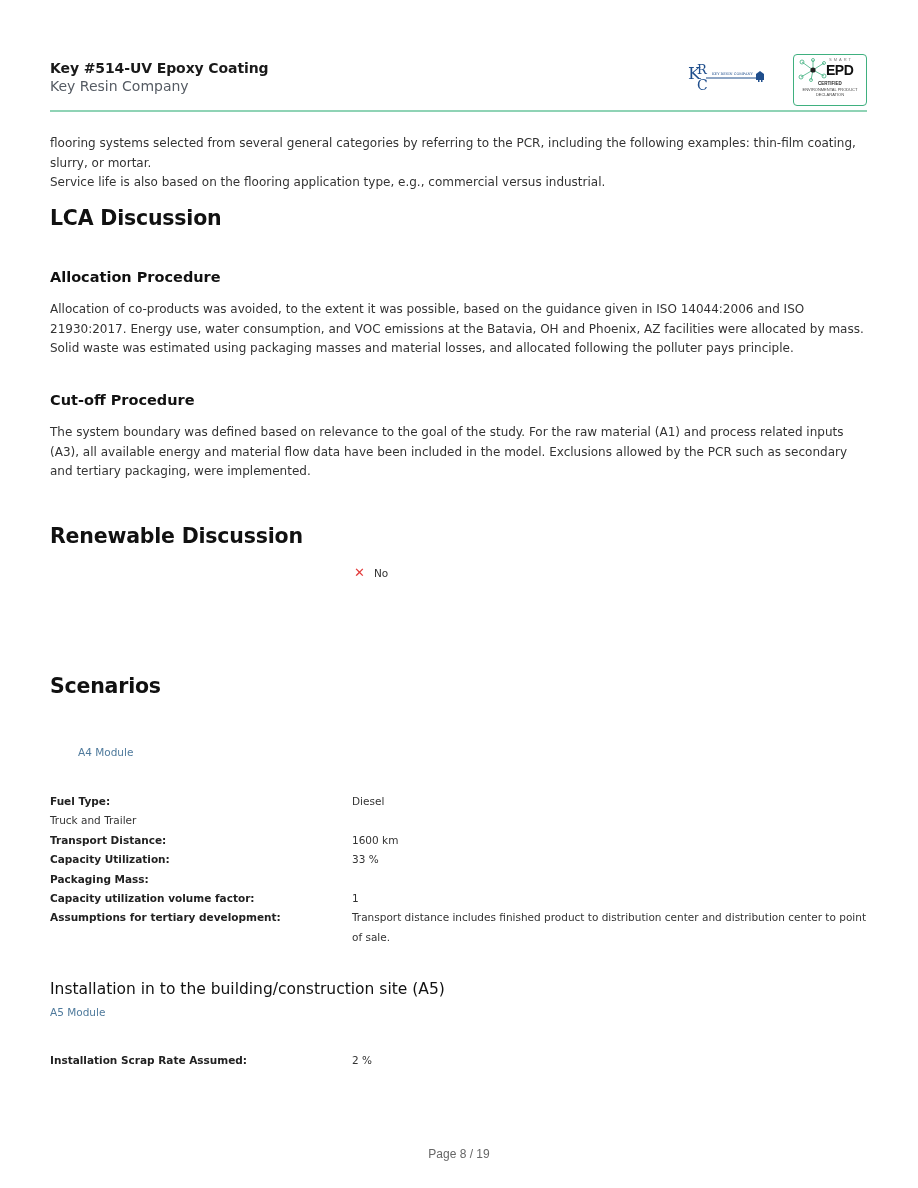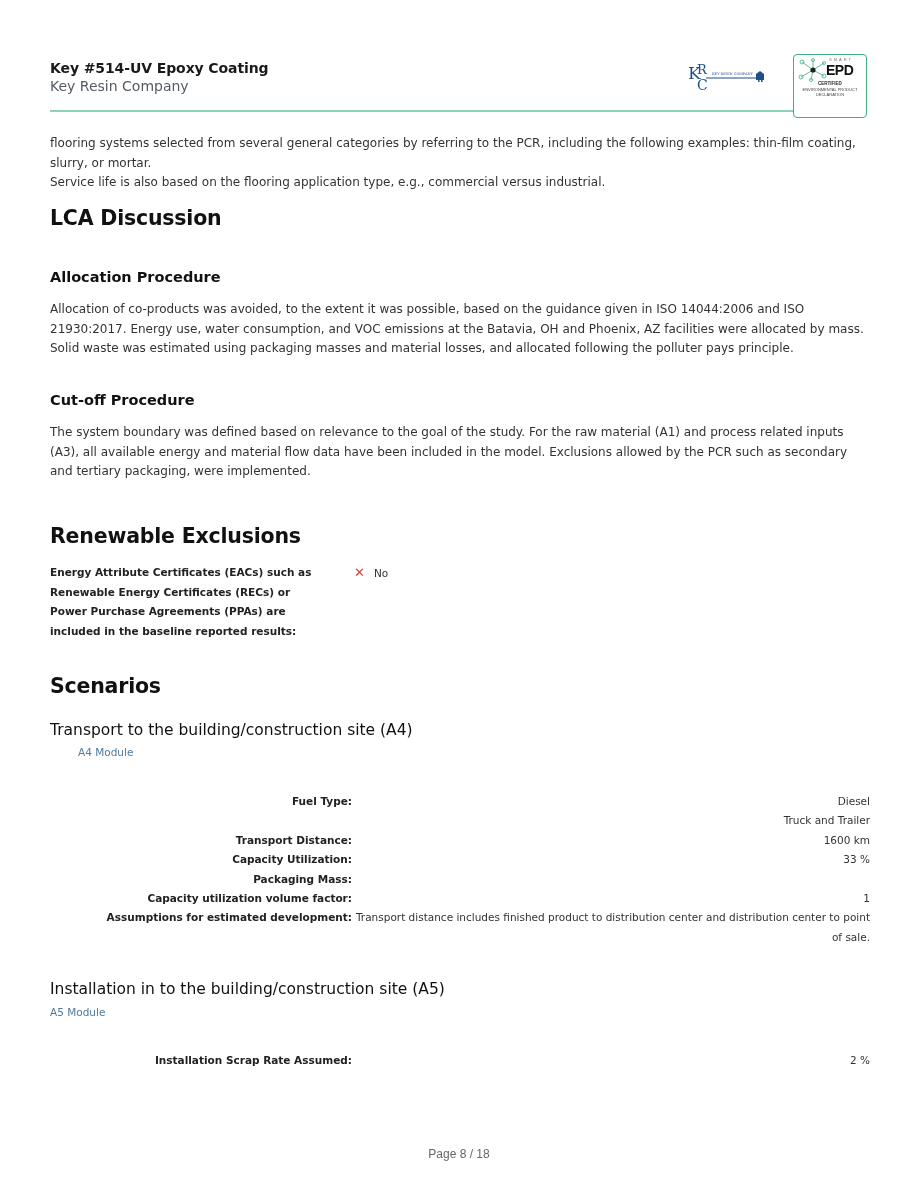--- a/index.html
+++ b/index.html
@@ -22,21 +22,21 @@
       font-size: 14px; font-weight: bold; color: #1a1a1a; letter-spacing: -0.1px;
     }
     .header-sub {
       position: absolute; left: 0; top: 24px;
       font-size: 14px; color: #555b63;
     }
     .logo-krc {
       position: absolute; left: 638px; top: 6px; width: 80px; height: 32px;
     }
     .logo-epd {
-      position: absolute; left: 743px; top: 0px; width: 74px; height: 64px;
+      position: absolute; left: 743px; top: 0px; width: 74px; height: 52px;
       border: 1.5px solid #3fb07f; border-radius: 4px; background: #fff; padding-left: 8px;
     }
     .epd-word {
       position: absolute; left: 32px; top: 7px; font-size: 14px; font-weight: bold; color: #111;
       font-family: "Liberation Sans", sans-serif; letter-spacing: -0.5px;
     }
     .epd-smart {
       position: absolute; left: 35px; top: 2px; font-size: 4px; color: #777; letter-spacing: 2px;
       font-family: "Liberation Sans", sans-serif;
     }
@@ -72,21 +72,21 @@
     .re-label {
       position: absolute; left: 50px; top: 563px; width: 280px;
       font-size: 10.5px; line-height: 19.6px; font-weight: bold; color: #222;
     }
     .re-value {
       position: absolute; left: 354px; top: 563px; font-size: 10.5px; line-height: 19px; color: #333;
     }
     .re-x { color: #e23b3b; font-size: 13px; margin-right: 9px; font-weight: bold; }
 
     
-    .kv { position: absolute; left: 50px; width: 820px; text-align: right; }
+    .kv { position: absolute; left: 50px; width: 820px; }
     .kv-row { display: flex; font-size: 10.5px; line-height: 19.4px; }
     .kv-key { width: 302px; font-weight: bold; color: #222; flex-shrink: 0; }
     .kv-val { flex: 1; color: #333; }
 
     .footer {
       position: absolute; left: 0; width: 918px; top: 1147px; text-align: center;
       font-family: "Liberation Sans", sans-serif; font-size: 12px; color: #666;
     }
   </style>
 </head>
@@ -145,29 +145,27 @@
   </div>
 
   <div class="h1" style="top:206px;">LCA Discussion</div>
 
   <div class="h2" style="top:269px;">Allocation Procedure</div>
   <div class="para" style="top:300px;">Allocation of co-products was avoided, to the extent it was possible, based on the guidance given in ISO 14044:2006 and ISO 21930:2017. Energy use, water consumption, and VOC emissions at the Batavia, OH and Phoenix, AZ facilities were allocated by mass. Solid waste was estimated using packaging masses and material losses, and allocated following the polluter pays principle.</div>
 
   <div class="h2" style="top:392px;">Cut-off Procedure</div>
   <div class="para" style="top:423px;">The system boundary was defined based on relevance to the goal of the study. For the raw material (A1) and process related inputs (A3), all available energy and material flow data have been included in the model. Exclusions allowed by the PCR such as secondary and tertiary packaging, were implemented.</div>
 
-  <div class="h1" style="top:524px;">Renewable Exclusions</div>
-  <div class="re-label">Energy Attribute Certificates (EACs) such as Renewable Energy Certificates (RECs) or Power Purchase Agreements (PPAs) are included in the baseline reported results:</div>
+  <div class="h1" style="top:524px;">Renewable Discussion</div>
   <div class="re-value">
     <span class="re-x">✕</span><span>No</span>
   </div>
 
   <div class="h1" style="top:674px;">Scenarios</div>
 
-  <div class="h3" style="top:721px;">Transport to the building/construction site (A4)</div>
   <div class="module" style="top:746px;margin-left:28px;">A4 Module</div>
 
   <div class="kv" style="top:792px;">
     <div class="kv-row">
       <div class="kv-key">Fuel Type:</div>
       <div class="kv-val">Diesel</div>
     </div>
     <div class="kv-row">
       <div class="kv-val">Truck and Trailer</div>
     </div>
@@ -180,29 +178,29 @@
       <div class="kv-val">33 %</div>
     </div>
     <div class="kv-row">
       <div class="kv-key">Packaging Mass:</div>
     </div>
     <div class="kv-row">
       <div class="kv-key">Capacity utilization volume factor:</div>
       <div class="kv-val">1</div>
     </div>
     <div class="kv-row">
-      <div class="kv-key">Assumptions for estimated development:</div>
+      <div class="kv-key">Assumptions for tertiary development:</div>
       <div class="kv-val">Transport distance includes finished product to distribution center and distribution center to point of sale.</div>
     </div>
   </div>
 
   <div class="h3" style="top:980px;">Installation in to the building/construction site (A5)</div>
   <div class="module" style="top:1006px;">A5 Module</div>
 
   <div class="kv" style="top:1051px;">
     <div class="kv-row">
       <div class="kv-key">Installation Scrap Rate Assumed:</div>
       <div class="kv-val">2 %</div>
     </div>
   </div>
 
-  <div class="footer">Page 8 / 18</div>
+  <div class="footer">Page 8 / 19</div>
 </div>
 
 </body></html>

